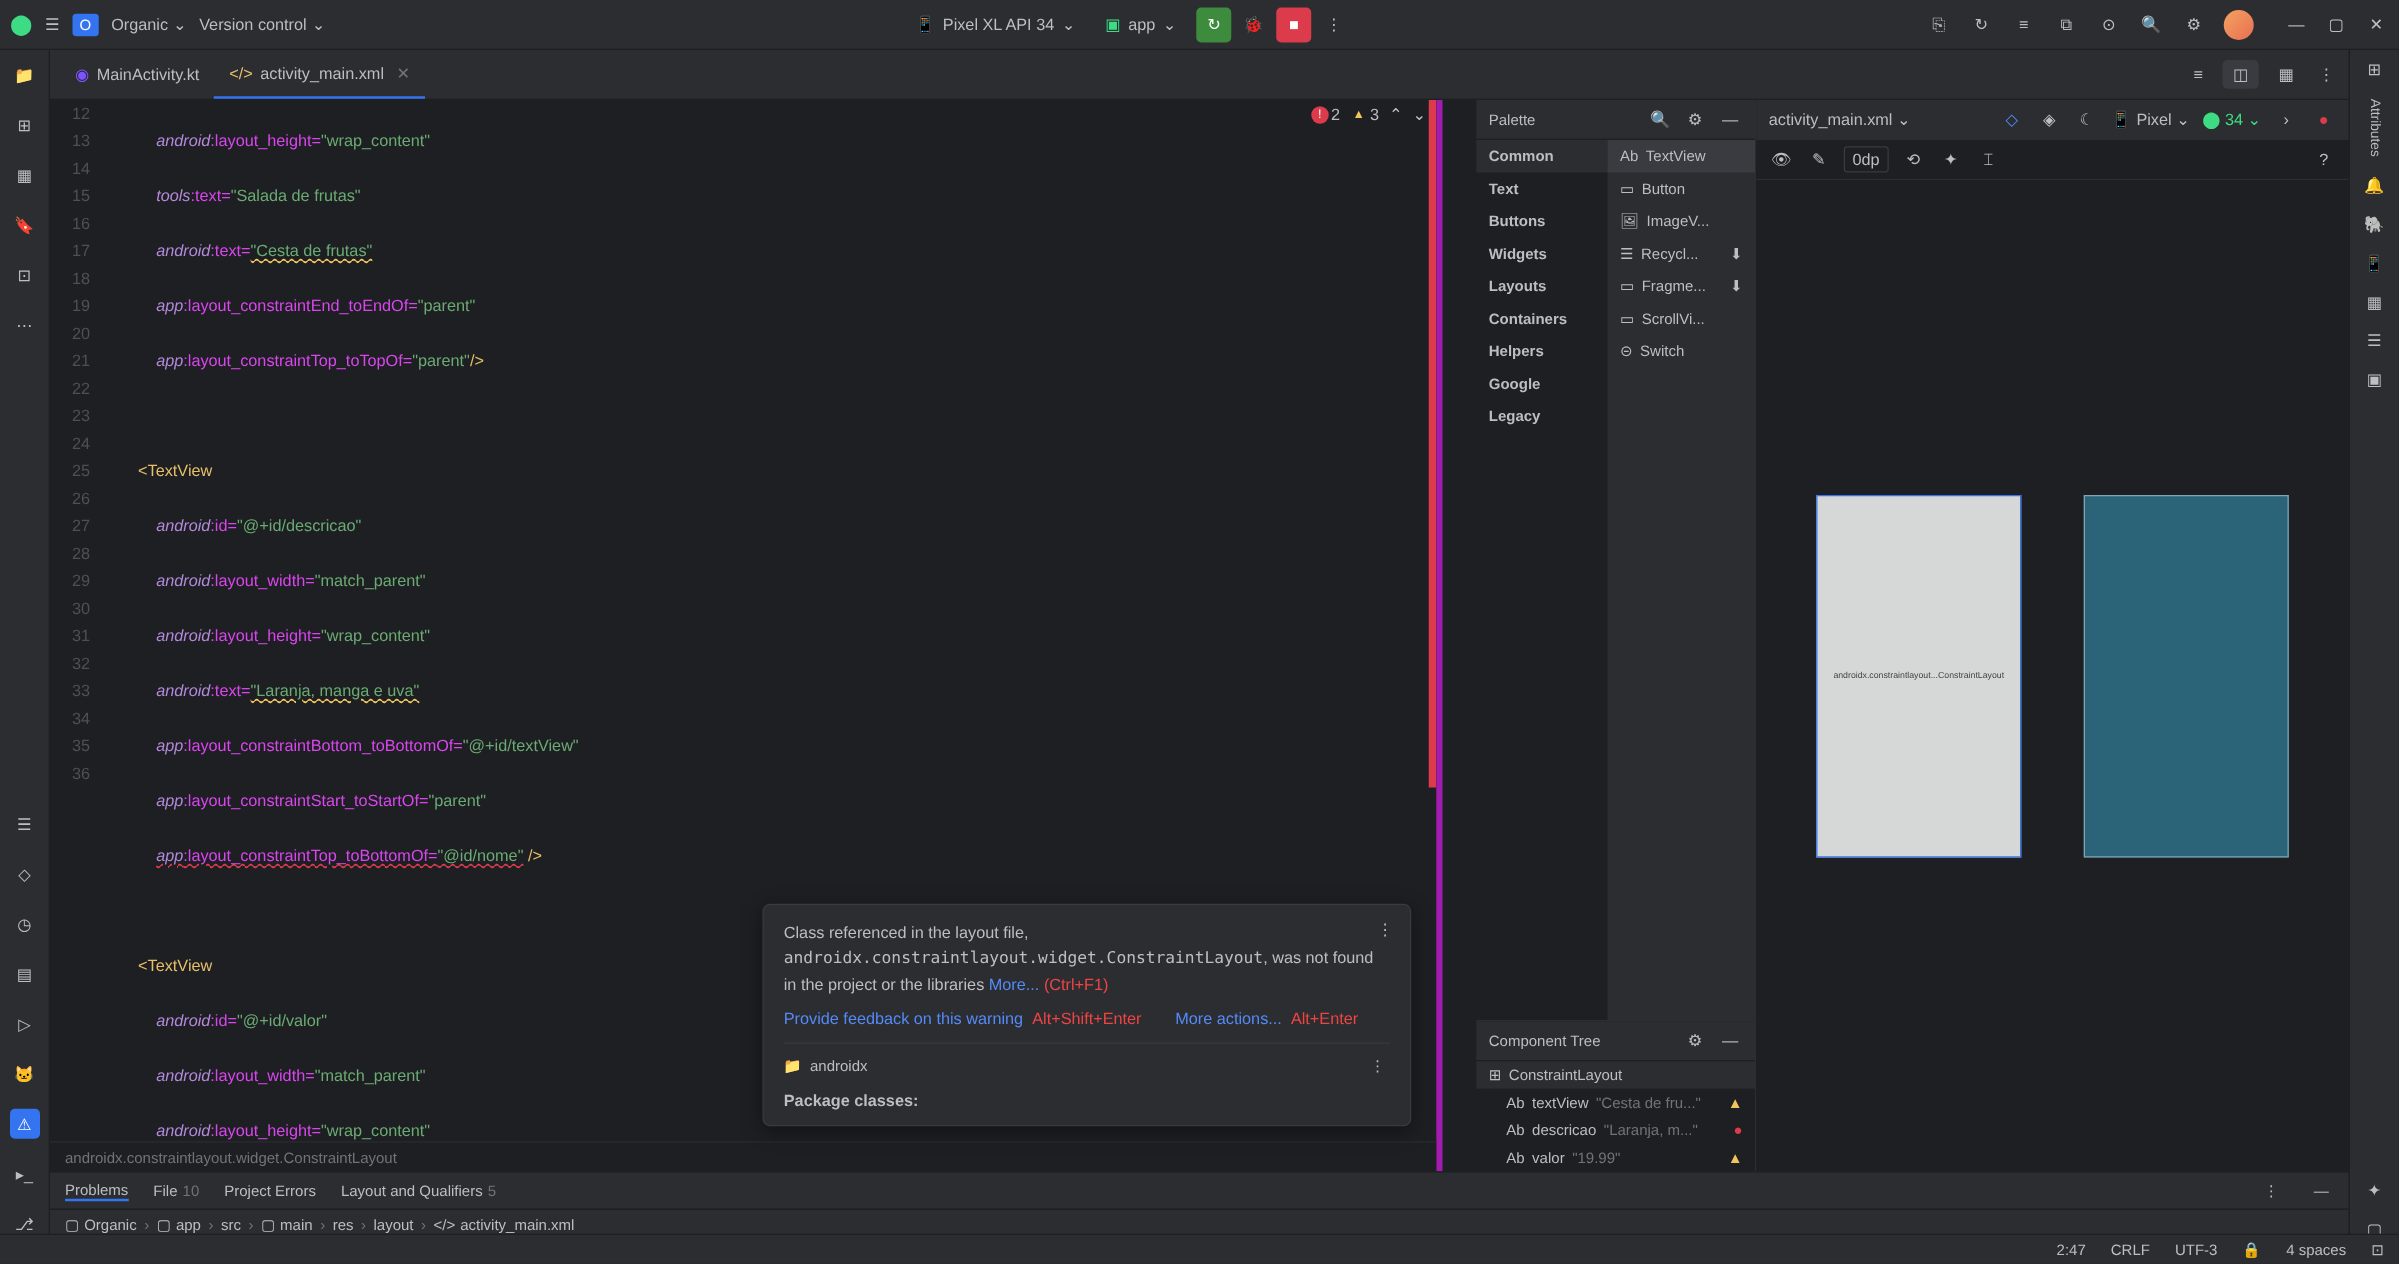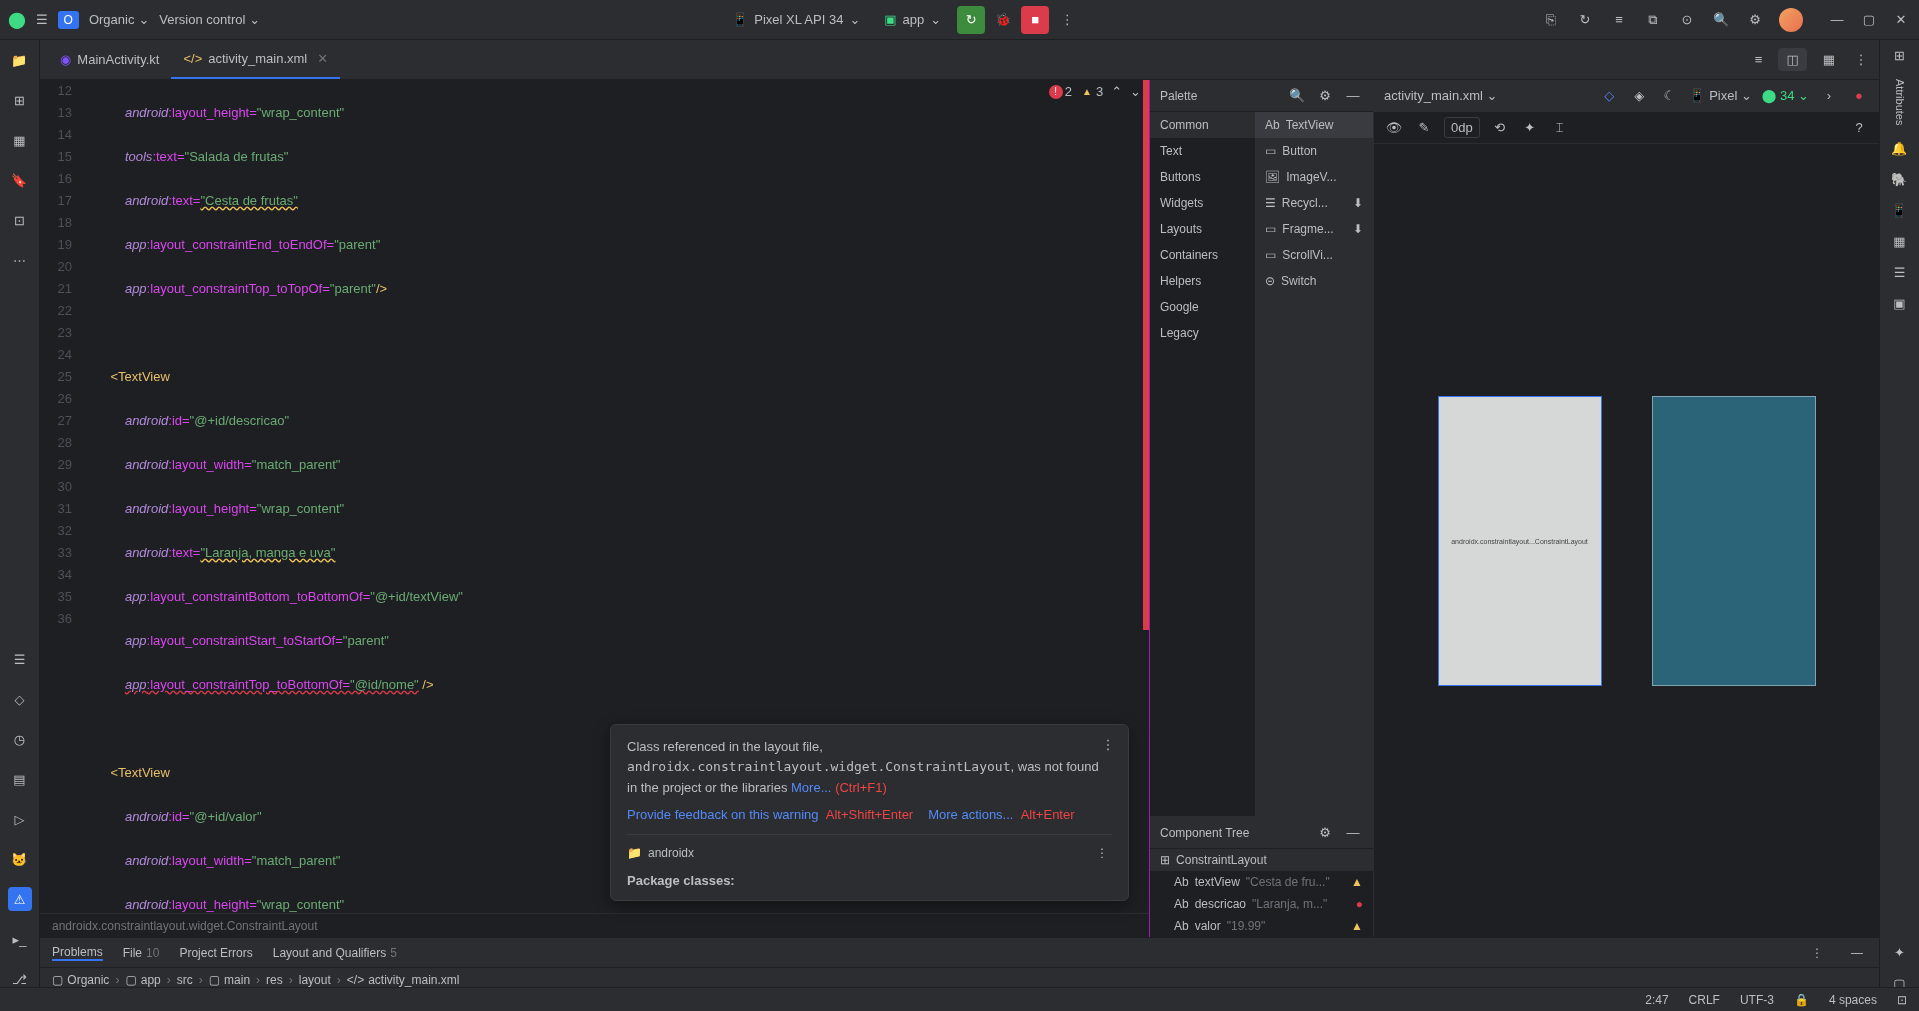--- a/index.html
+++ b/index.html
@@ -47,27 +47,27 @@
 .error-marker { position: absolute; right: 0; width: 6px; background: #db3b4b; }
 .kw-tag { color: #e8bf6a; }
 .kw-ns { color: #b389db; font-style: italic; }
 .kw-attr { color: #d946ef; }
 .kw-val { color: #6aab73; }
 .kw-warn { text-decoration: underline wavy #f2c55c; }
 .kw-err { text-decoration: underline wavy #db3b4b; }
 
 .breadcrumb-bar { height: 24px; background: #1e1f22; border-top: 1px solid #2b2d30; display: flex; align-items: center; padding: 0 12px; color: #6f737a; font-size: 12px; }
 
-.design-panel { width: 730px; display: flex; background: #1e1f22; border-left: 1px solid #a21caf; }
+.design-panel { width: 730px; display: flex; background: #1e1f22; border-left: 5px solid #a21caf; padding-left: 27px; }
 .palette-tree { width: 224px; display: flex; flex-direction: column; border-right: 1px solid #2b2d30; }
 .panel-header { height: 32px; display: flex; align-items: center; padding: 0 10px; background: #2b2d30; border-bottom: 1px solid #1e1f22; justify-content: space-between; }
 .panel-header-title { color: #bcbec4; font-size: 12px; }
 .panel-header-actions { display: flex; gap: 8px; }
 .palette-body { flex: 1; display: flex; }
-.palette-cats { width: 105px; background: #1e1f22; }
+.palette-cats { width: 105px; background: #1e1f22; font-weight: bold; }
 .palette-cat { padding: 6px 10px; cursor: pointer; font-size: 12px; }
 .palette-cat.active { background: #2b2d30; }
 .palette-items { flex: 1; background: #2b2d30; }
 .palette-item { padding: 6px 10px; cursor: pointer; font-size: 12px; display: flex; align-items: center; gap: 6px; }
 .palette-item.selected { background: #393b40; }
 
 .comp-tree { border-top: 1px solid #2b2d30; }
 .tree-body { background: #1e1f22; }
 .tree-row { padding: 4px 10px; display: flex; align-items: center; gap: 6px; font-size: 12px; cursor: pointer; }
 .tree-row.active { background: #2b2d30; }
@@ -84,21 +84,21 @@
 .preview-label { position: absolute; top: 50%; left: 50%; transform: translate(-50%,-50%); font-size: 7px; color: #444; }
 
 .right-sidebar { width: 40px; background: #2b2d30; border-left: 1px solid #1e1f22; display: flex; flex-direction: column; align-items: center; padding-top: 8px; gap: 16px; }
 .attributes-label { writing-mode: vertical-lr; font-size: 11px; color: #bcbec4; cursor: pointer; }
 
 .inspection-popup { position: absolute; bottom: 36px; left: 570px; right: 20px; background: #2b2d30; border: 1px solid #393b40; border-radius: 6px; padding: 12px 16px; box-shadow: 0 4px 16px rgba(0,0,0,0.4); }
 .inspection-text { color: #bcbec4; line-height: 1.6; }
 .inspection-code { font-family: 'Consolas', monospace; }
 .inspection-link { color: #548af7; cursor: pointer; }
 .inspection-shortcut { color: #ef4444; }
-.inspection-actions { display: flex; gap: 15px; margin-top: 8px; }
+.inspection-actions { display: flex; gap: 27px; margin-top: 8px; }
 .inspection-breadcrumb { margin-top: 12px; padding-top: 8px; border-top: 1px solid #393b40; display: flex; align-items: center; gap: 6px; color: #bcbec4; font-size: 12px; }
 .pkg-classes { margin-top: 10px; font-weight: 600; }
 
 .problems-bar { height: 30px; background: #2b2d30; border-top: 1px solid #1e1f22; display: flex; align-items: center; padding: 0 12px; gap: 20px; font-size: 12px; text-align: center; }
 .problems-tab { cursor: pointer; display: flex; gap: 4px; }
 .problems-tab.active { color: #bcbec4; border-bottom: 2px solid #3574f0; }
 .problems-count { color: #6f737a; }
 
 .navbar { height: 24px; background: #2b2d30; border-top: 1px solid #1e1f22; display: flex; align-items: center; padding: 0 12px; font-size: 12px; color: #bcbec4; }
 .nav-item { display: flex; align-items: center; gap: 4px; }

